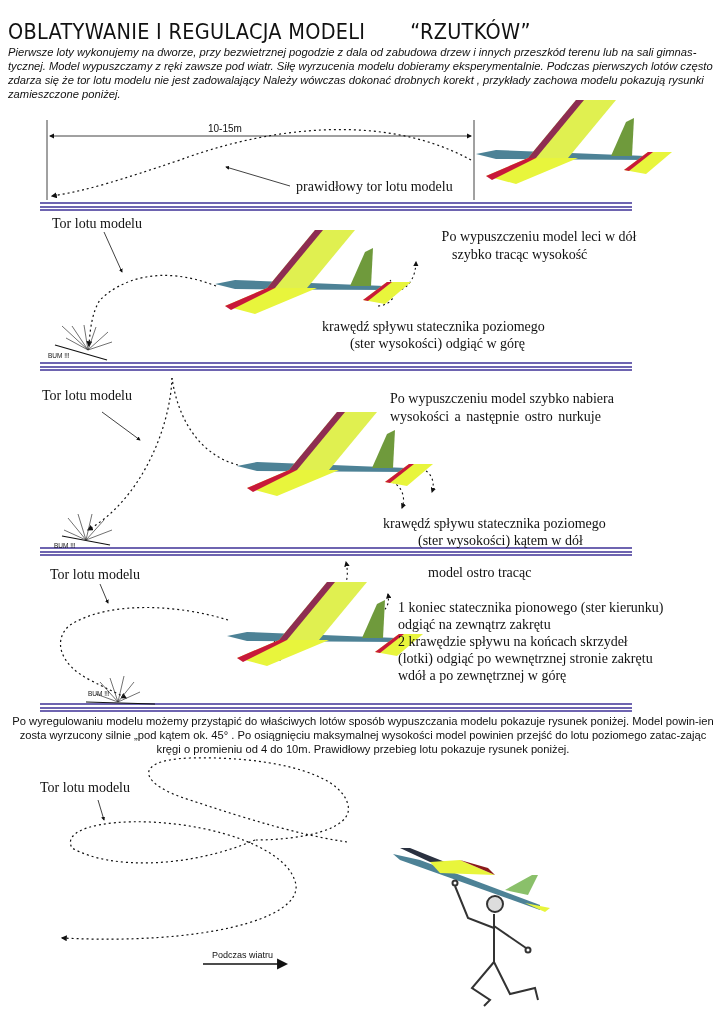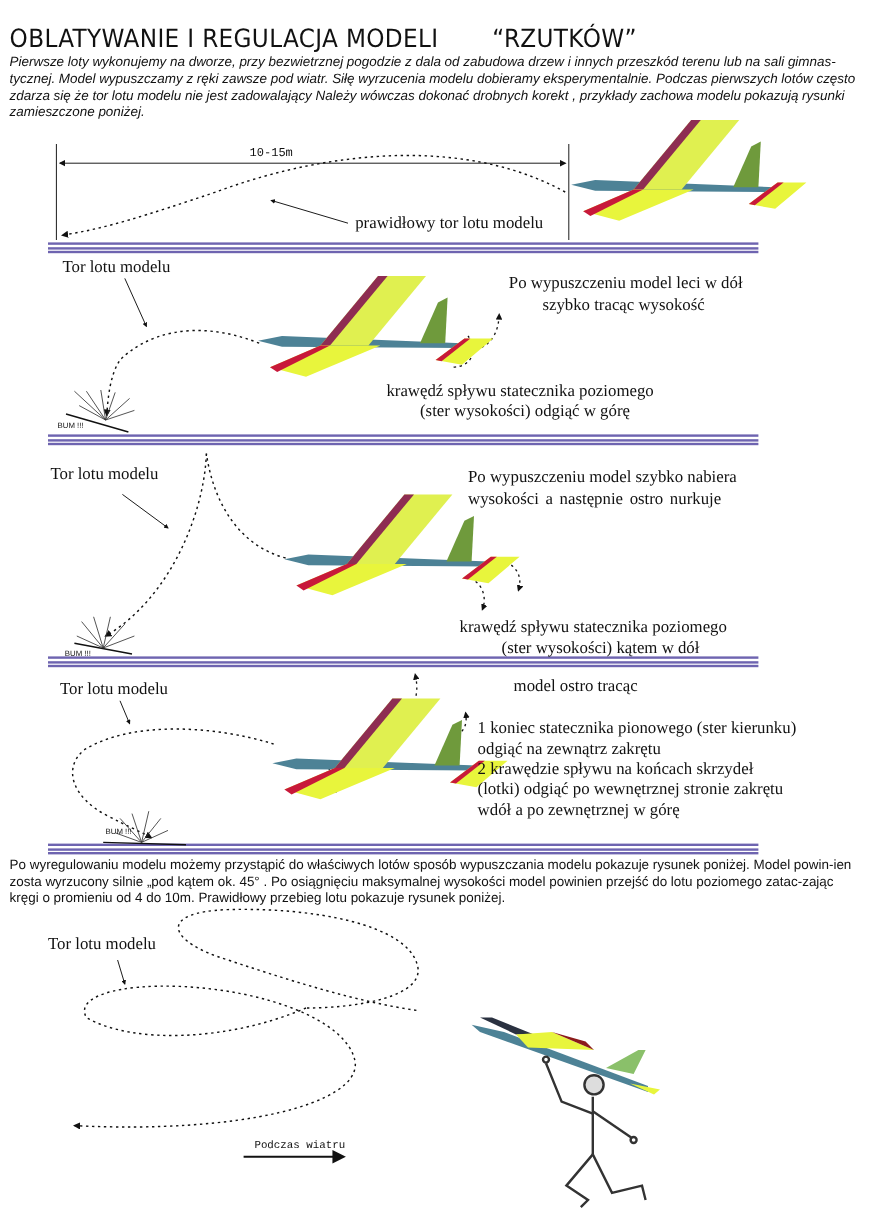--- a/index.html
+++ b/index.html
@@ -1,23 +1,23 @@
 <!DOCTYPE html>
 <html><head>
 <meta charset="utf-8">
 <style>
   html,body{margin:0;padding:0;background:#fff;}
   body{width:725px;height:1024px;position:relative;overflow:hidden;font-family:"Liberation Sans",sans-serif;color:#111;}
   .abs{position:absolute;}
   #title{left:8px;top:20px;font-size:21px;letter-spacing:0.3px;font-family:"DejaVu Sans",sans-serif;font-weight:normal;white-space:pre;transform:scaleX(0.92);transform-origin:left top;}
   .para{font-size:11.2px;line-height:14px;color:#111;}
   #intro{left:8px;top:45px;width:710px;font-style:italic;}
-  #outro{left:8px;top:714px;width:710px;}
+  #outro{left:8px;top:714px;width:710px;text-align:center;}
   .lbl{font-size:14px;white-space:nowrap;font-family:Liberation Serif, serif;}
-  .lblsm{font-size:9px;white-space:nowrap;font-family:Liberation Mono, monospace;}
+  .lblsm{font-size:9px;white-space:nowrap;}
   .lblxs{font-size:6.5px;white-space:nowrap;}
   .divider{left:40px;width:592px;height:9px;}
   .divider div{height:2px;background:#6e64b0;margin-bottom:1.5px;}
   svg.ov{position:absolute;left:0;top:0;}
 </style>
 </head>
 <body>
 
 <div id="title" class="abs">OBLATYWANIE I REGULACJA MODELI       “RZUTKÓW”</div>
 <div id="intro" class="abs para">Pierwsze loty wykonujemy na dworze, przy bezwietrznej pogodzie z dala od zabudowa drzew i innych przeszkód terenu lub na sali gimnas-tycznej. Model wypuszczamy z ręki zawsze pod wiatr. Siłę wyrzucenia modelu dobieramy eksperymentalnie. Podczas pierwszych lotów często zdarza się że tor lotu modelu nie jest zadowalający  Należy wówczas dokonać drobnych korekt , przykłady zachowa modelu pokazują rysunki zamieszczone poniżej.</div>
@@ -156,21 +156,21 @@
       <path d="M494,962 L472,988 L490,1000 L484,1006"></path>
       <path d="M494,962 L510,994 L535,988 L538,1000"></path>
     </g>
   </g>
 </svg>
 
 <div class="abs lblsm" style="left:208px;top:123px;font-size:10px">10-15m</div>
 <div class="abs lbl" style="left:296px;top:179px">prawidłowy tor lotu modelu</div>
 
 <div class="abs lbl" style="left:52px;top:216px">Tor lotu modelu</div>
-<div class="abs lbl" style="left:424px;top:229px;text-align:left;width:230px">Po wypuszczeniu model leci w dół</div>
+<div class="abs lbl" style="left:424px;top:229px;text-align:center;width:230px">Po wypuszczeniu model leci w dół</div>
 <div class="abs lbl" style="left:452px;top:247px">szybko tracąc wysokość</div>
 <div class="abs lbl" style="left:322px;top:319px">krawędź spływu statecznika poziomego</div>
 <div class="abs lbl" style="left:350px;top:336px">(ster wysokości) odgiąć w górę</div>
 <div class="abs lblxs" style="left:48px;top:352px">BUM !!!</div>
 
 <div class="abs lbl" style="left:42px;top:388px">Tor lotu modelu</div>
 <div class="abs lbl" style="left:390px;top:391px">Po wypuszczeniu model szybko nabiera</div>
 <div class="abs lbl" style="left:390px;top:409px;word-spacing:2px">wysokości  a  następnie  ostro  nurkuje</div>
 <div class="abs lbl" style="left:383px;top:516px">krawędź spływu statecznika poziomego</div>
 <div class="abs lbl" style="left:418px;top:533px">(ster wysokości) kątem w dół</div>

